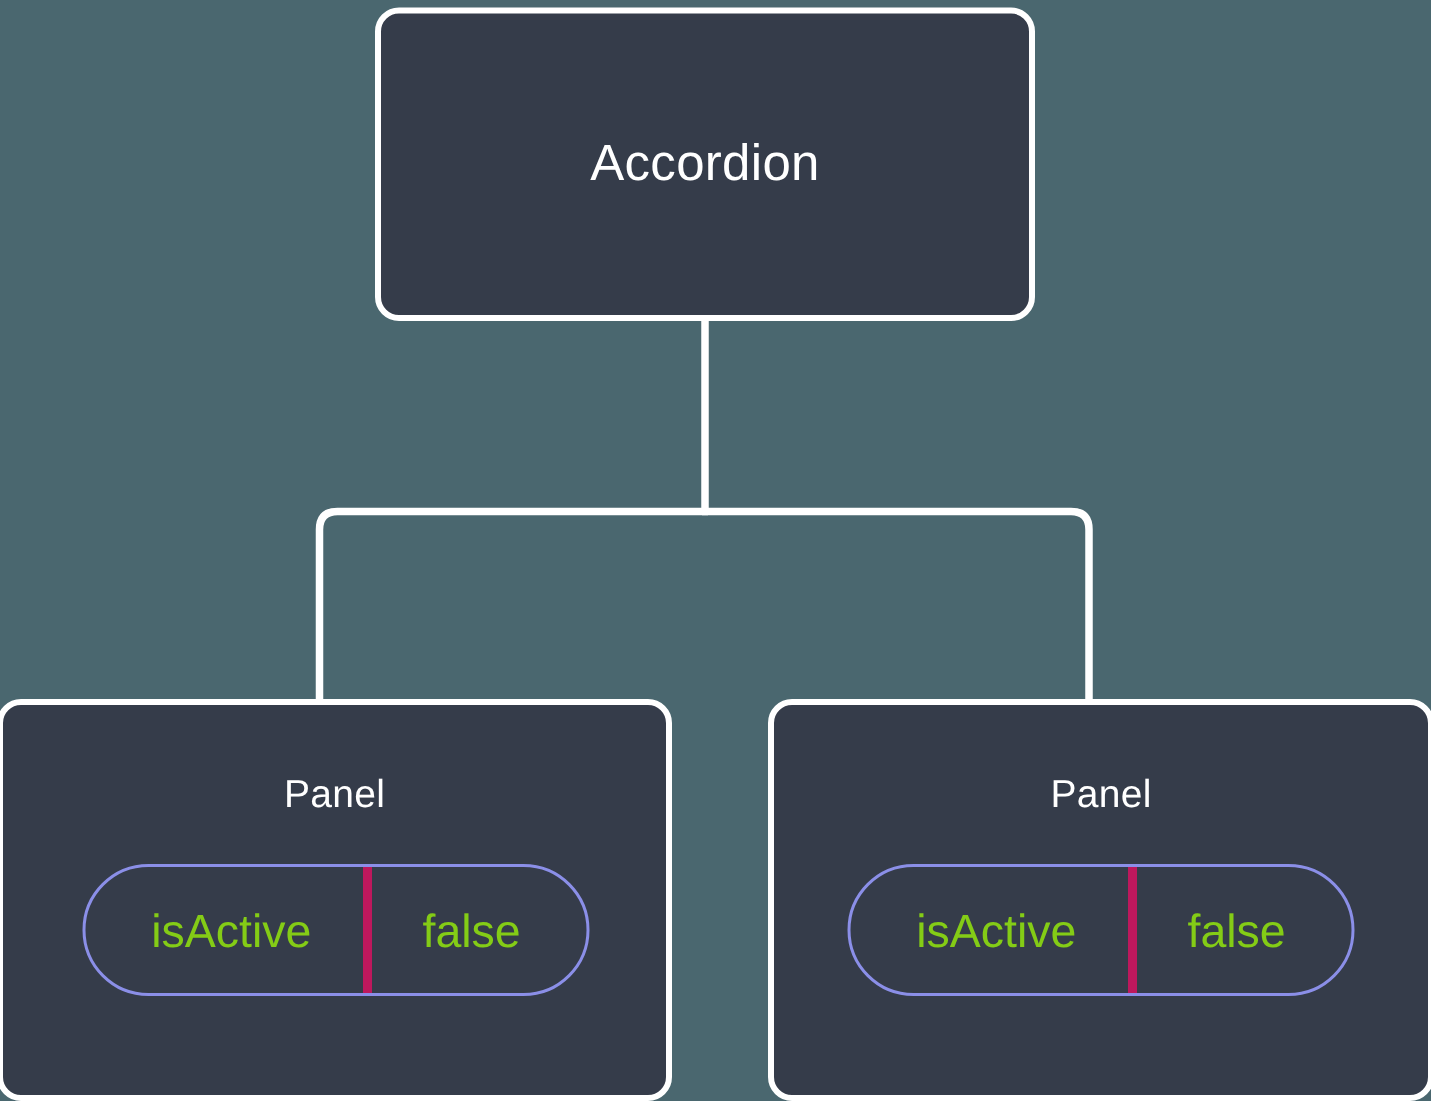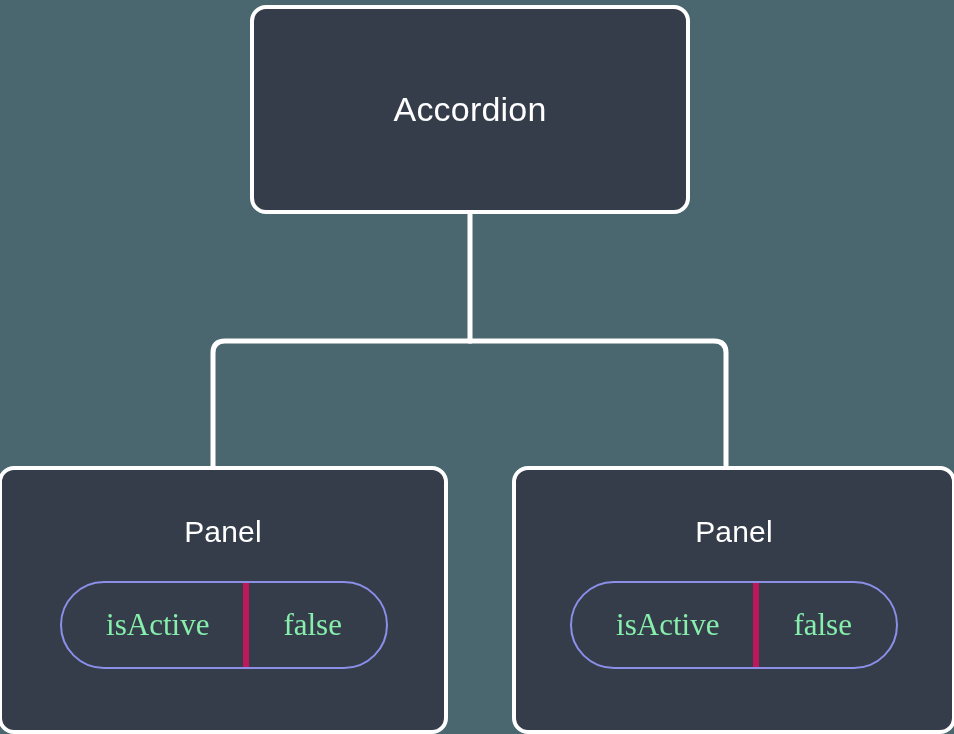--- a/index.html
+++ b/index.html
@@ -74,45 +74,44 @@
     color: #ffffff;
     font-size: 34px;
     line-height: 1.05;
     font-weight: 400;
     letter-spacing: 0.2px;
     text-align: center;
     white-space: nowrap;
   }
 
   .node-child .node-title {
-    font-size: 30px;
+    font-size: 26px;
   }
 
   
   .prop-pill {
     margin-top: 33px;
     height: 88px;
     border: 2px solid #8b8fe8;
     border-radius: 999px;
     display: flex;
     align-items: stretch;
     overflow: hidden;
     background: transparent;
   }
 
   .prop-key,
   .prop-value {
     display: flex;
     align-items: center;
     justify-content: center;
-    color: #86efac;
+    color: #84cc16;
     font-size: 31px;
     line-height: 1;
     white-space: nowrap;
-    font-family: Liberation Serif, serif;
   }
 
   .prop-key {
     padding: 0 34px 0 44px;
   }
 
   .prop-value {
     padding: 0 44px 0 34px;
     border-left: 6px solid #be185d;
   }

